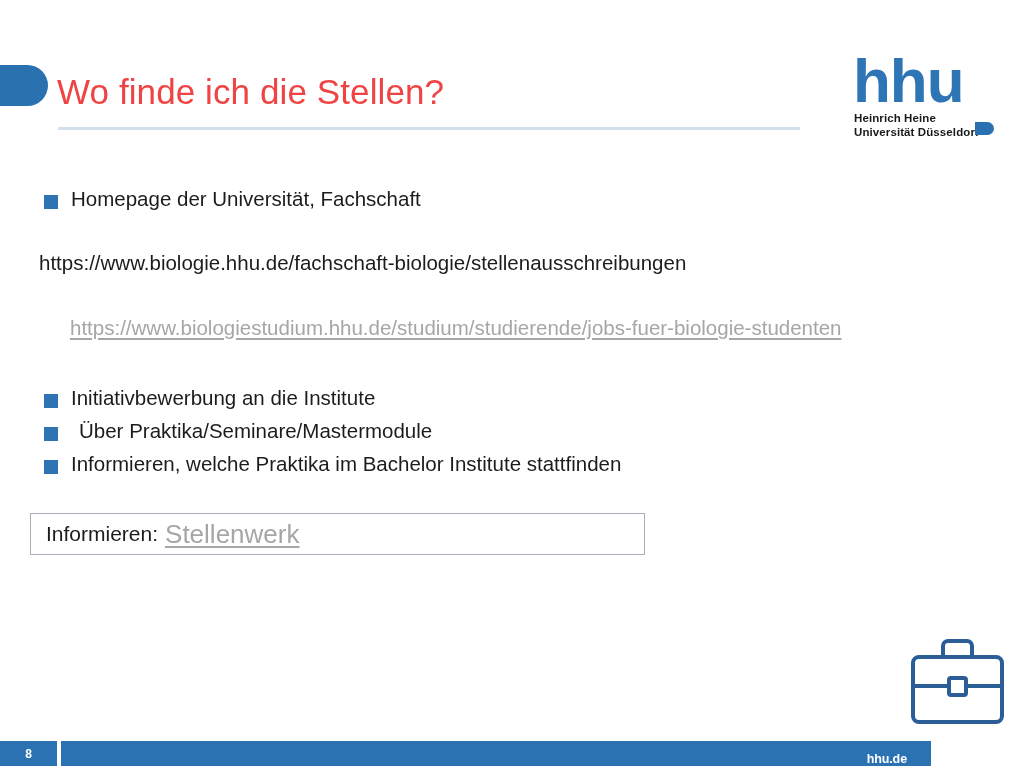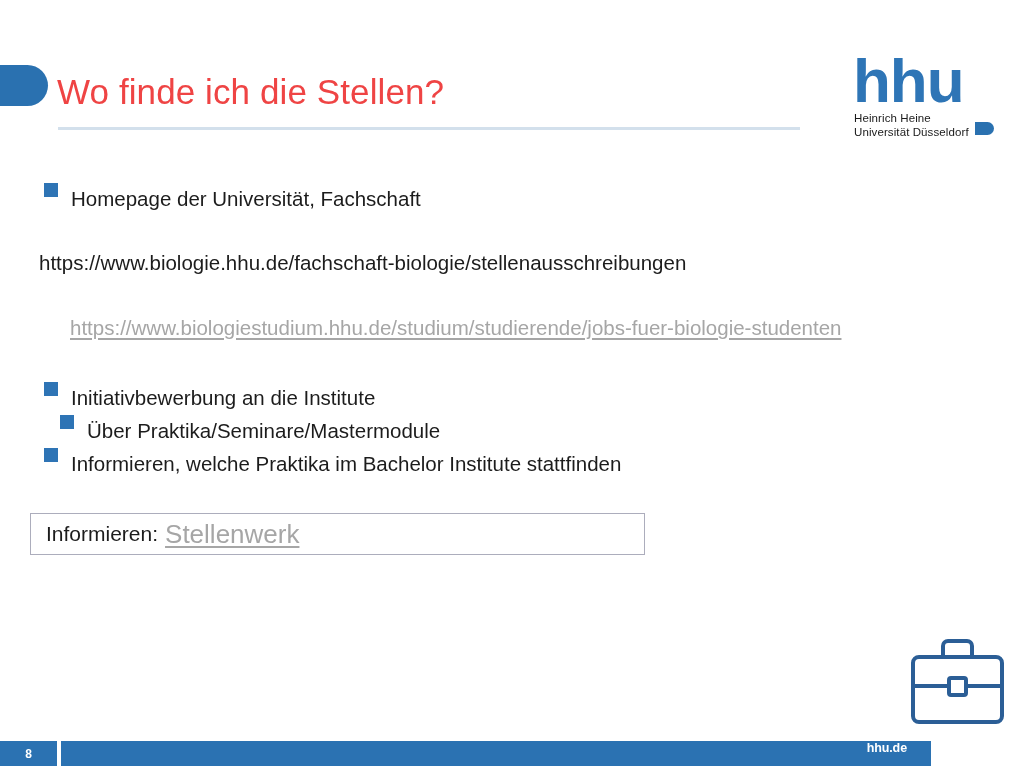--- a/index.html
+++ b/index.html
@@ -66,40 +66,40 @@
     font-weight: 700;
     color: #2E75B6;
     letter-spacing: -1px;
   }
   .logo-sub {
     position: absolute;
     left: 9px;
     top: 62px;
     font-size: 11.5px;
     line-height: 13.5px;
-    font-weight: 400;
+    font-weight: 700;
     color: #1a1a1a;
     letter-spacing: 0.1px;
     white-space: nowrap;
   }
   .logo-dot {
     position: absolute;
     left: 130px;
     top: 72px;
     width: 19px;
     height: 13px;
     background: #2A71B0;
     border-radius: 0 7px 7px 0;
   }
 
   
   .bullet-row {
     position: absolute;
     display: flex;
-    align-items: flex-start;
+    align-items: flex-end;
     white-space: nowrap;
   }
   .bullet-sq {
     width: 14px;
     height: 14px;
     background: #2E74B5;
     flex: 0 0 auto;
     margin-right: 13px;
     position: relative;
     top: -3px;
@@ -188,21 +188,21 @@
     font-weight: 700;
   }
   .footer-bar {
     position: absolute;
     left: 61px;
     top: 741px;
     width: 870px;
     height: 25px;
     background: #2B72B2;
     display: flex;
-    align-items: flex-start;
+    align-items: flex-end;
     justify-content: flex-end;
   }
   .footer-bar span {
     color: #ffffff;
     font-size: 12.5px;
     font-weight: 700;
     margin-right: 24px;
     letter-spacing: -0.1px;
   }
 </style>
@@ -229,21 +229,21 @@
 
   <div class="plain-url">https://www.biologie.hhu.de/fachschaft-biologie/stellenausschreibungen</div>
 
   <a class="link-url" href="#">https://www.biologiestudium.hhu.de/studium/studierende/jobs-fuer-biologie-studenten</a>
 
   <div class="bullet-row" style="left:44px; top:385px;">
     <span class="bullet-sq"></span>
     <span class="bullet-text">Initiativbewerbung an die Institute</span>
   </div>
 
-  <div class="bullet-row" style="left:60px; top:418px;">
+  <div class="bullet-row" style="left:44px; top:418px;gap:8px;">
     <span class="bullet-sq"></span>
     <span class="bullet-text">Über Praktika/Seminare/Mastermodule</span>
   </div>
 
   <div class="bullet-row" style="left:44px; top:451px;">
     <span class="bullet-sq"></span>
     <span class="bullet-text">Informieren, welche Praktika im Bachelor Institute stattfinden</span>
   </div>
 
   <div class="job-box">

